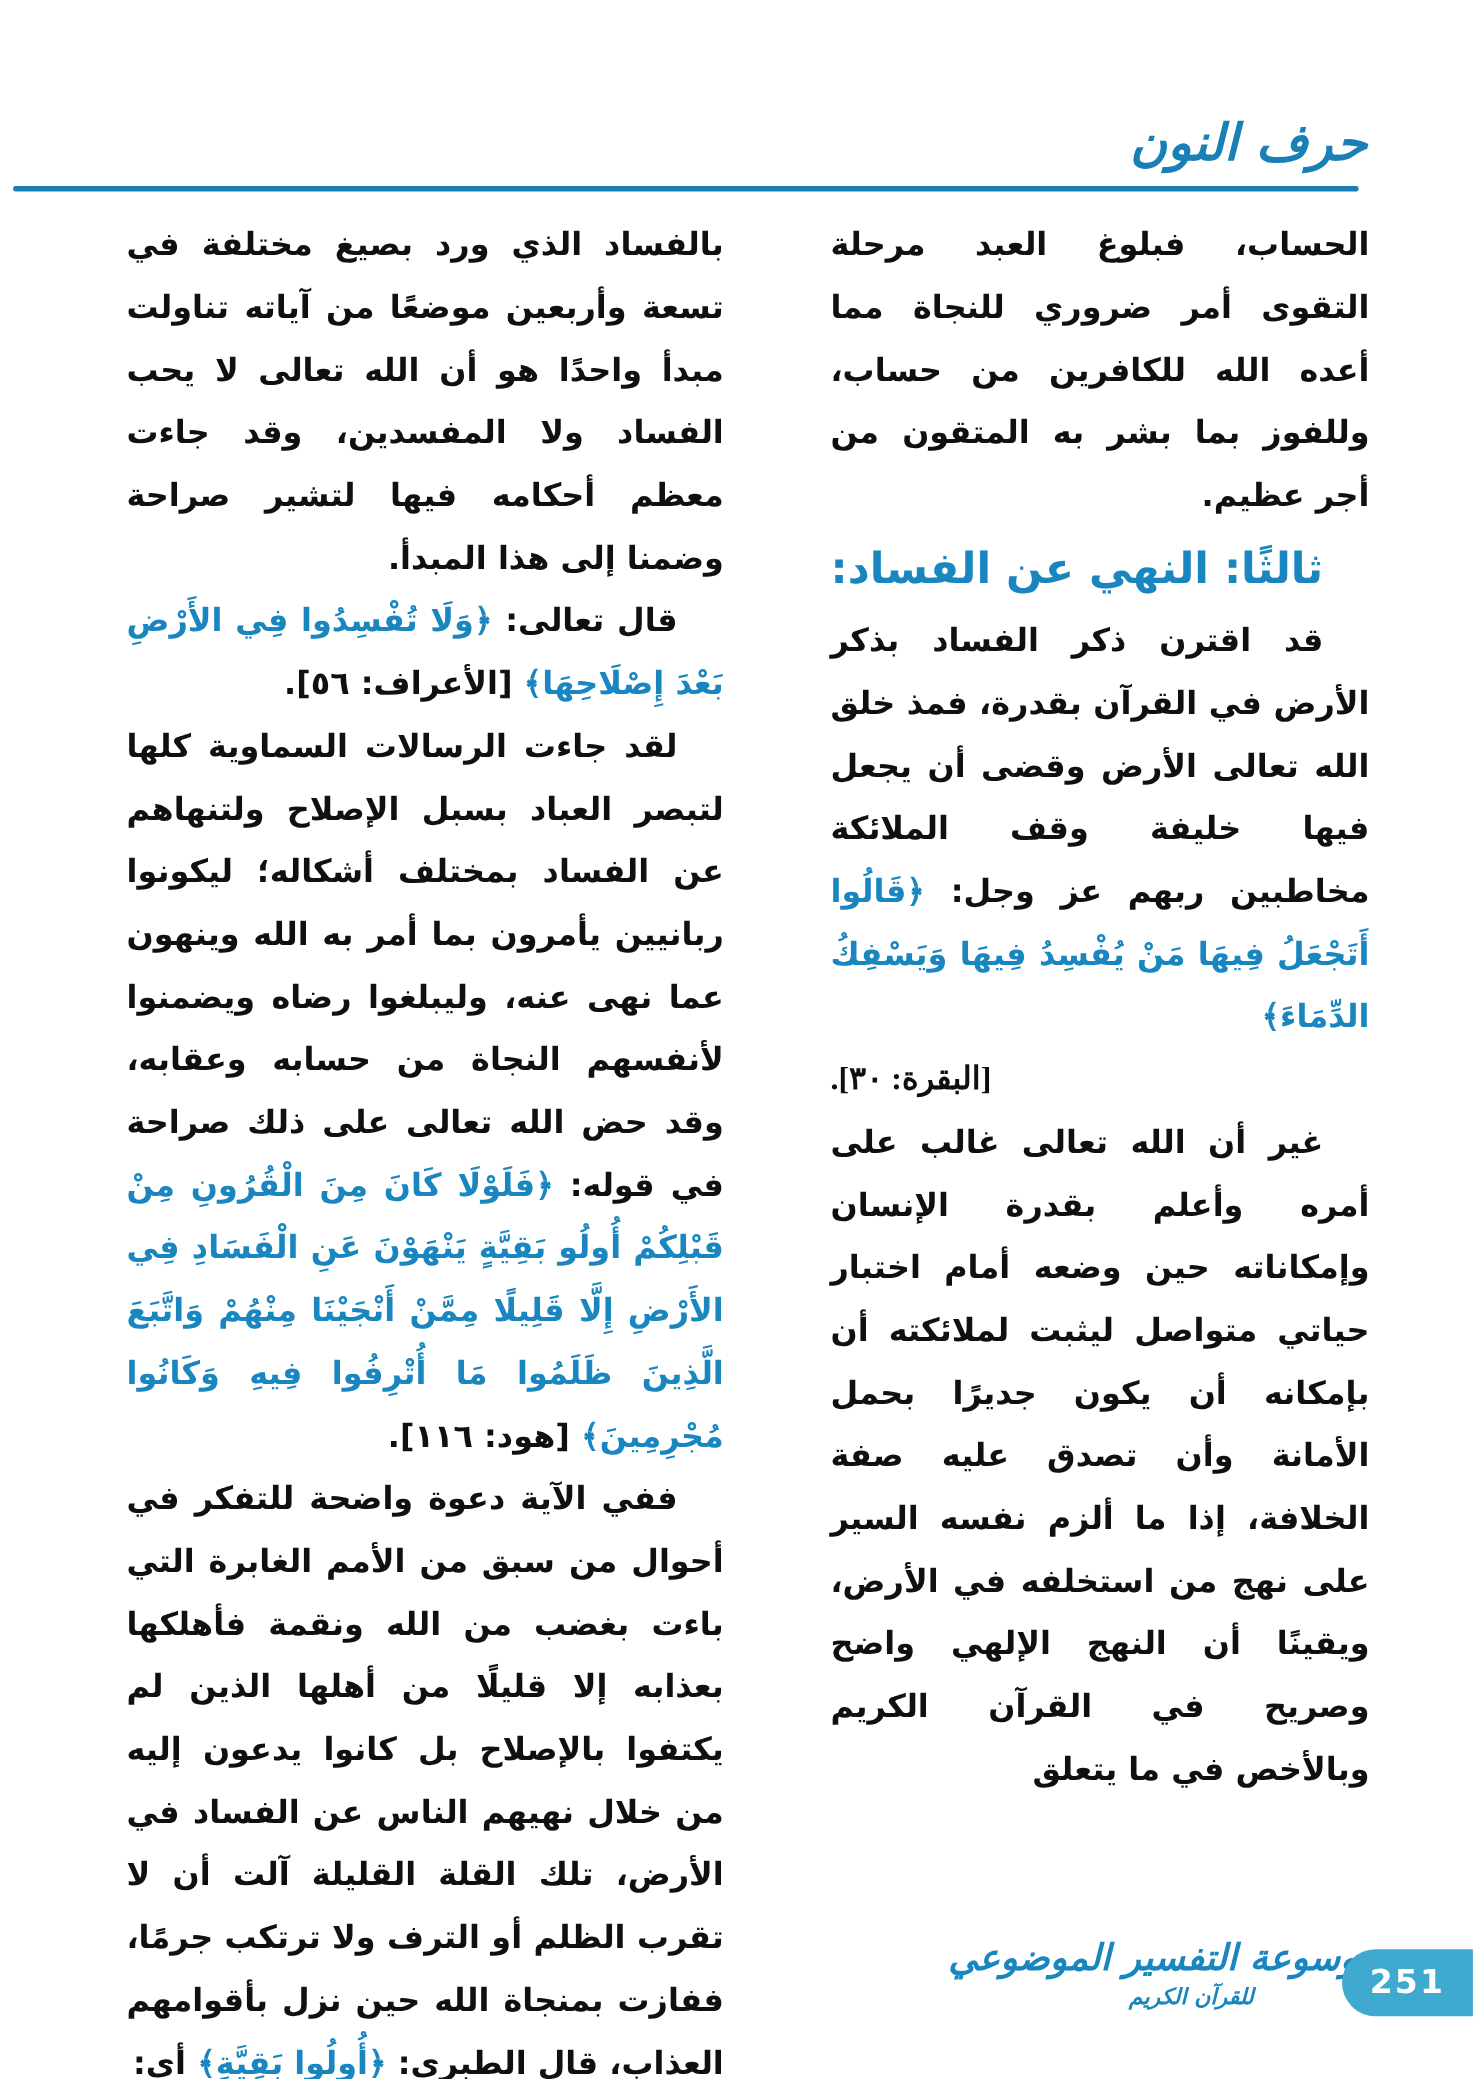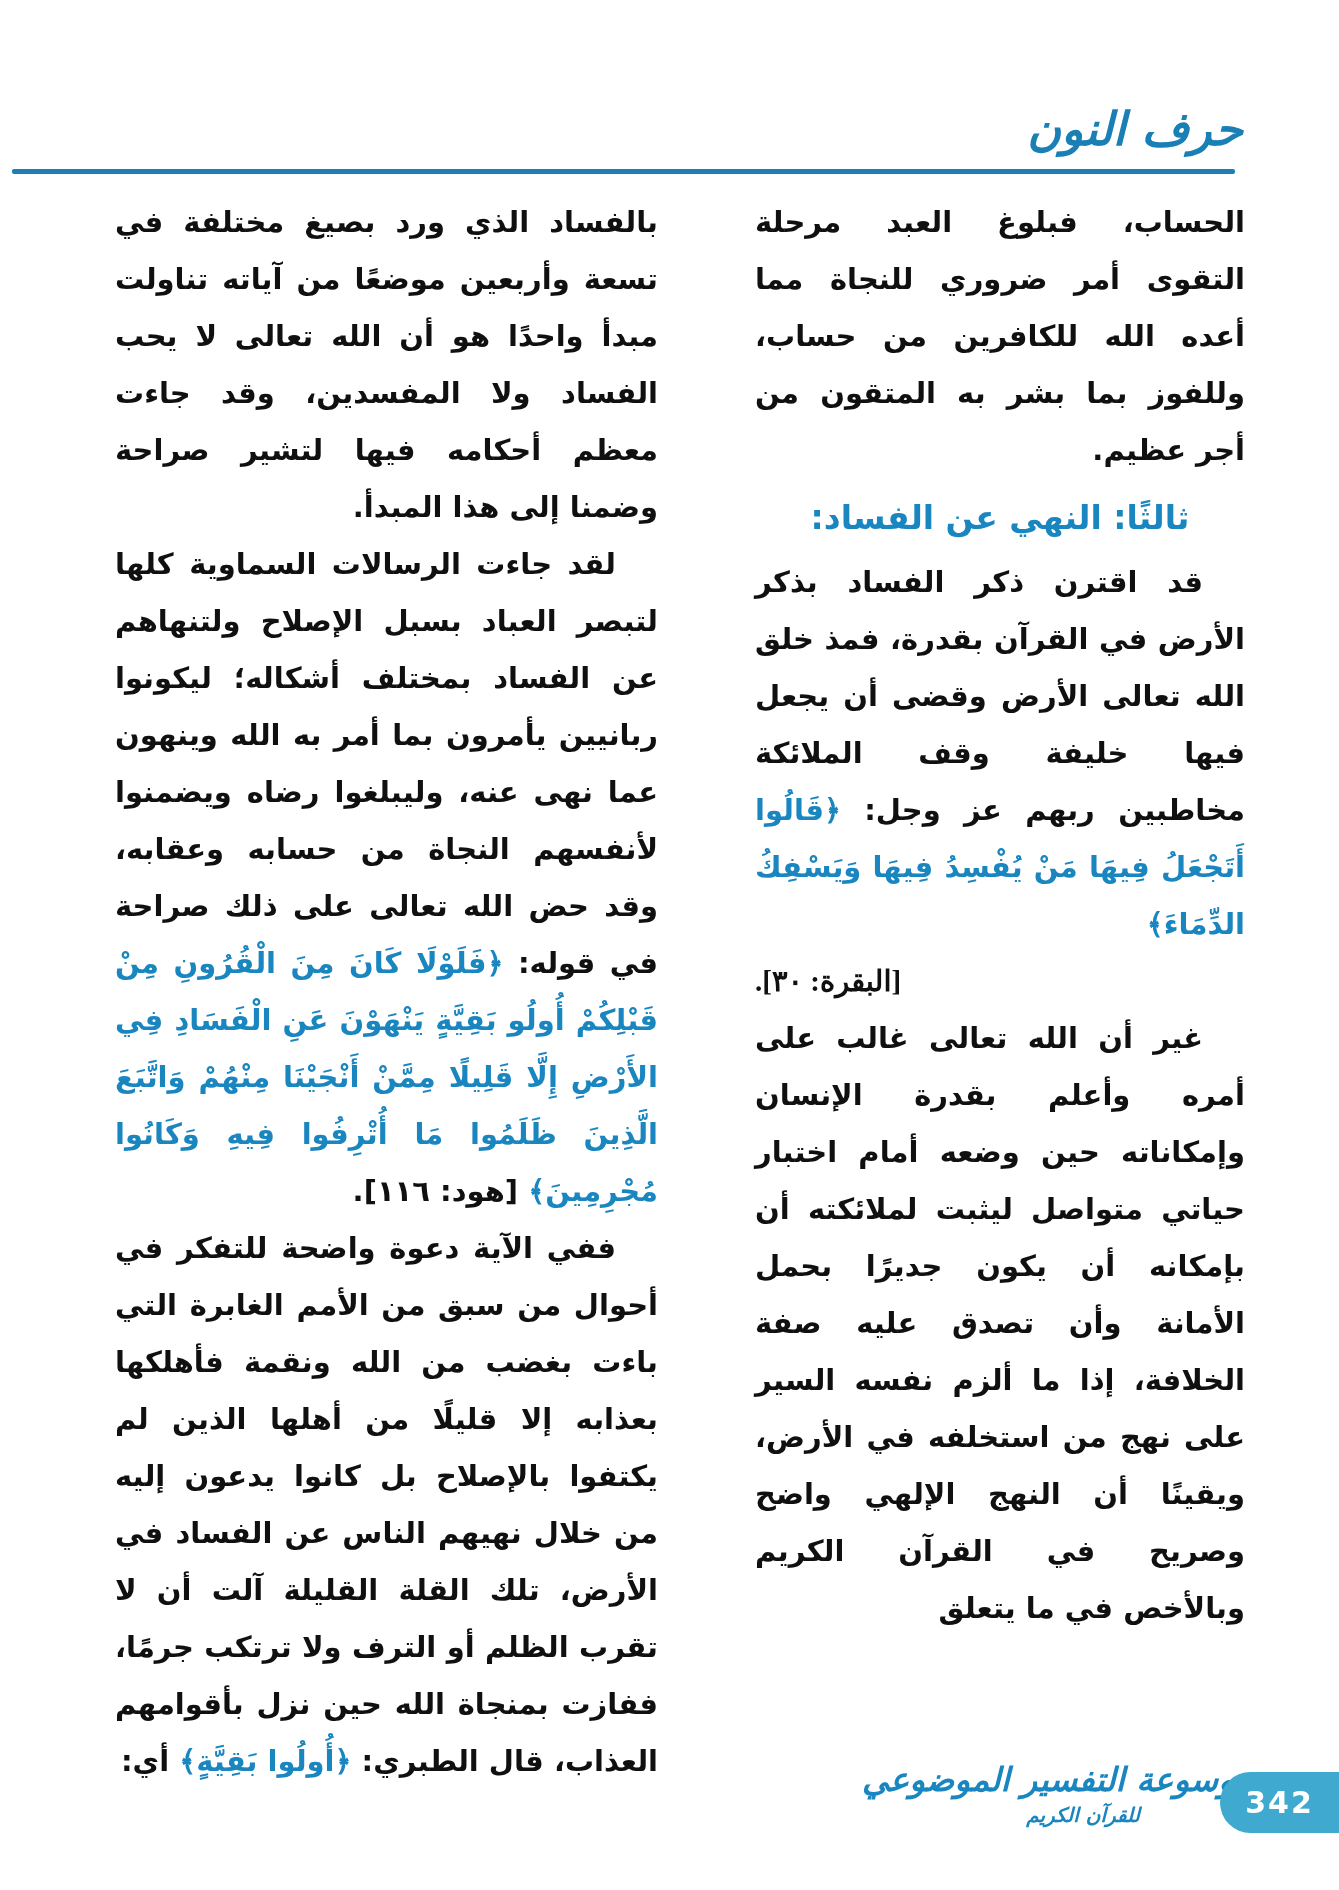--- a/index.html
+++ b/index.html
@@ -53,25 +53,25 @@
     line-height:57px;
     font-weight:700;
     text-align:justify;
   }
   .col-right{flex:0 0 490px;width:490px;}
   .col-left{flex:0 0 543px;width:543px;}
   .para{margin:0;}
   .para.indent{text-indent:42px;}
   .heading{
     color:var(--accent);
-    font-size:33px;
+    font-size:39px;
     font-weight:bold;
     line-height:57px;
     margin:10px 0 8px 0;
-    text-align:center;
+    text-align:left;
   }
   .verse{
     color:var(--accent);
     font-weight:bold;
   }
   .cite-block{
     display:block;
     text-align:left;
     font-family:Liberation Serif, serif;
   }
@@ -143,32 +143,35 @@
       </p>
 
 
       <p class="para indent">غير أن الله تعالى غالب على أمره وأعلم بقدرة الإنسان وإمكاناته حين وضعه أمام اختبار حياتي متواصل ليثبت لملائكته أن بإمكانه أن يكون جديرًا بحمل الأمانة وأن تصدق عليه صفة الخلافة، إذا ما ألزم نفسه السير على نهج من استخلفه في الأرض، ويقينًا أن النهج الإلهي واضح وصريح في القرآن الكريم وبالأخص في ما يتعلق</p>
 
     </div>
 
     <div class="col col-left">
       <p class="para">بالفساد الذي ورد بصيغ مختلفة في تسعة وأربعين موضعًا من آياته تناولت مبدأ واحدًا هو أن الله تعالى لا يحب الفساد ولا المفسدين، وقد جاءت معظم أحكامه فيها لتشير صراحة وضمنا إلى هذا المبدأ.</p>
 
+      <p class="para indent">
+        <span>قال تعالى: </span><span class="verse">﴿وَلَا تُفْسِدُوا فِي الأَرْضِ بَعْدَ إِصْلَاحِهَا﴾</span><span> [الأعراف: ٥٦].</span>
+      </p>
 
       <p class="para indent">
         <span>لقد جاءت الرسالات السماوية كلها لتبصر العباد بسبل الإصلاح ولتنهاهم عن الفساد بمختلف أشكاله؛ ليكونوا ربانيين يأمرون بما أمر به الله وينهون عما نهى عنه، وليبلغوا رضاه ويضمنوا لأنفسهم النجاة من حسابه وعقابه، وقد حض الله تعالى على ذلك صراحة في قوله: </span><span class="verse">﴿فَلَوْلَا كَانَ مِنَ الْقُرُونِ مِنْ قَبْلِكُمْ أُولُو بَقِيَّةٍ يَنْهَوْنَ عَنِ الْفَسَادِ فِي الأَرْضِ إِلَّا قَلِيلًا مِمَّنْ أَنْجَيْنَا مِنْهُمْ وَاتَّبَعَ الَّذِينَ ظَلَمُوا مَا أُتْرِفُوا فِيهِ وَكَانُوا مُجْرِمِينَ﴾</span><span> [هود: ١١٦].</span>
       </p>
 
       <p class="para indent">
         <span>ففي الآية دعوة واضحة للتفكر في أحوال من سبق من الأمم الغابرة التي باءت بغضب من الله ونقمة فأهلكها بعذابه إلا قليلًا من أهلها الذين لم يكتفوا بالإصلاح بل كانوا يدعون إليه من خلال نهيهم الناس عن الفساد في الأرض، تلك القلة القليلة آلت أن لا تقرب الظلم أو الترف ولا ترتكب جرمًا، ففازت بمنجاة الله حين نزل بأقوامهم العذاب، قال الطبري: </span><span class="verse">﴿أُولُوا بَقِيَّةٍ﴾</span><span> أي:</span>
       </p>
     </div>
 
   </div>
 
   <div class="footer-logo">
     <div class="logo-line1">موسوعة التفسير الموضوعي</div>
     <div class="logo-line2">للقرآن الكريم</div>
   </div>
 
-  <div class="page-badge">342</div>
+  <div class="page-badge">251</div>
 
 </div>
 
 </body></html>

